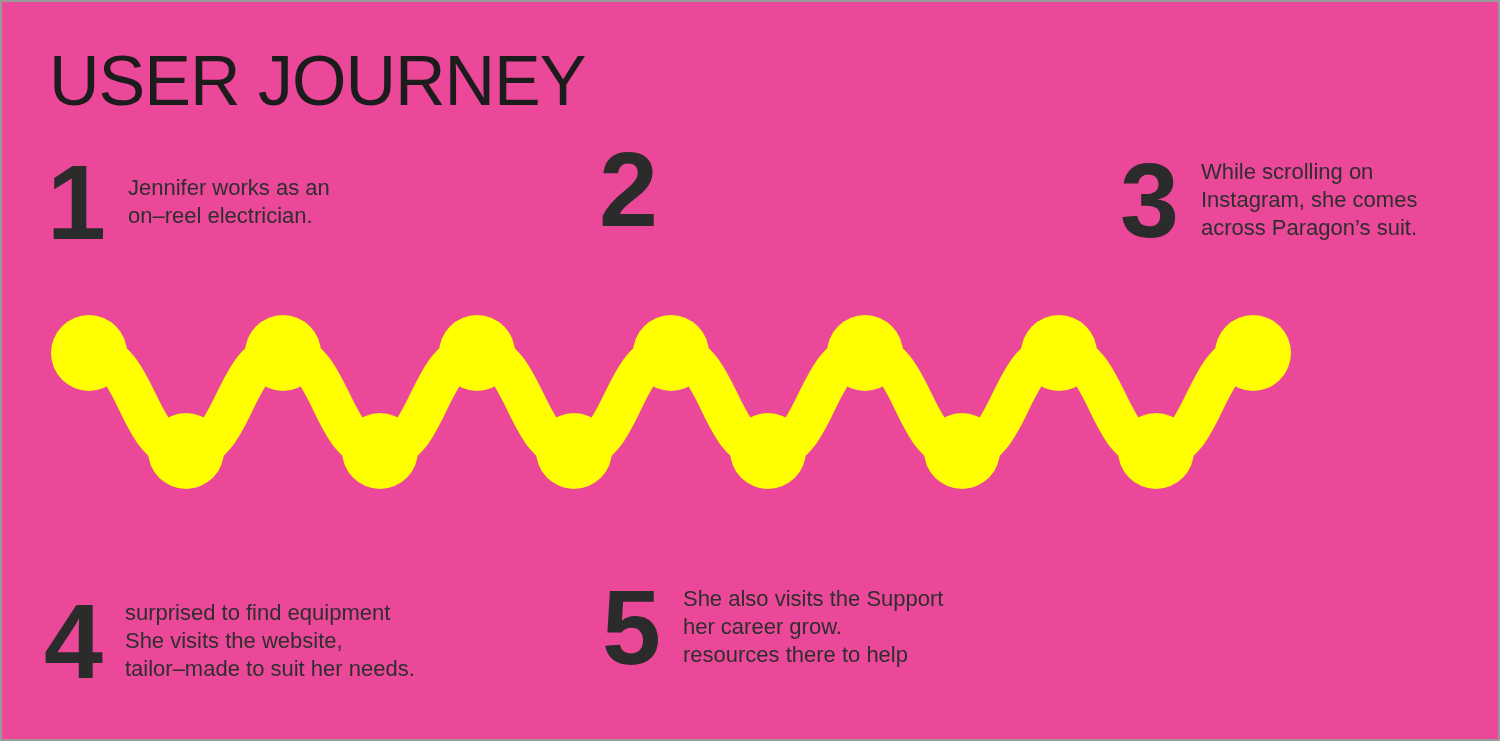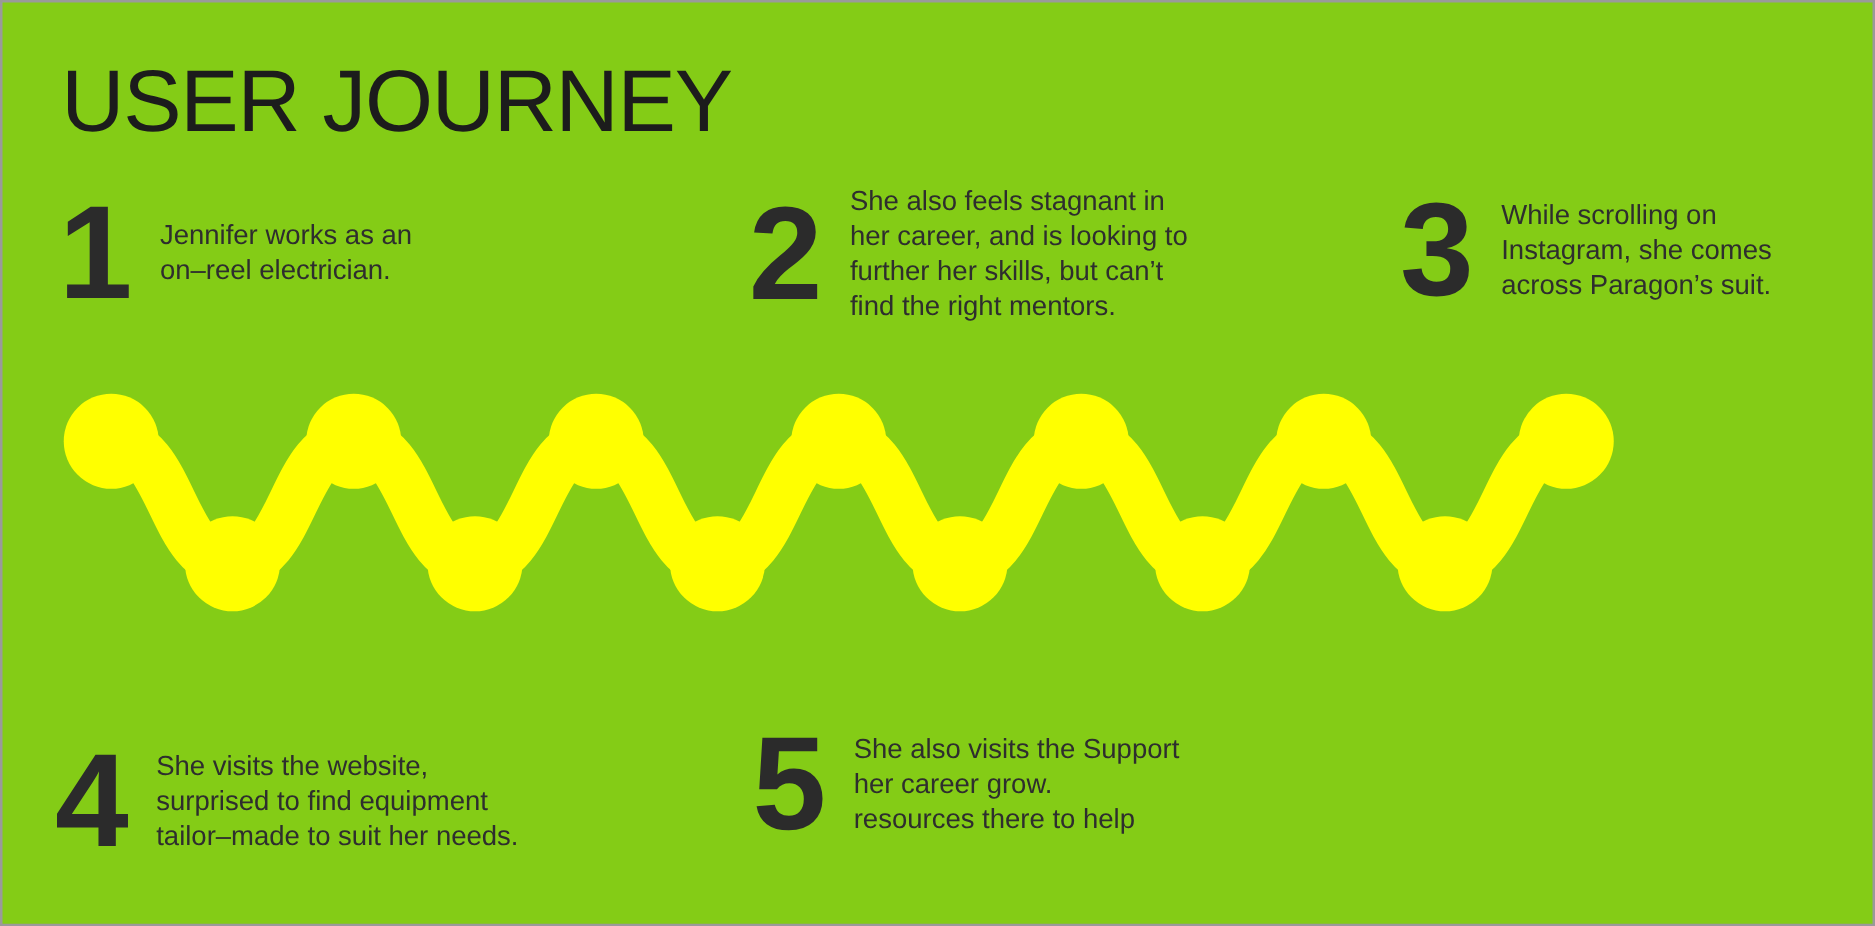--- a/index.html
+++ b/index.html
@@ -1,19 +1,19 @@
 <!DOCTYPE html>
 <html><head>
 <meta charset="utf-8">
 <style>
   html,body{margin:0;padding:0;background:#e8e8e8;}
   .canvas{
     position:relative;
     width:1500px;height:741px;
-    background:#84cc16;
+    background:#ec4899;
     border:2px solid #9a9a9a;
     box-sizing:border-box;
     overflow:hidden;
     font-family:"Liberation Sans", sans-serif;
   }
   .page-title{
     position:absolute;left:47px;top:44px;
     font-size:70px;font-weight:400;letter-spacing:-1px;
     line-height:1.0;margin:0;
     color:#1c1c1c;
@@ -47,26 +47,20 @@
     <div class="step-number">1</div>
     <div class="step-text">
       <div class="line">Jennifer works as an</div>
       <div class="line">on–reel electrician.</div>
 
     </div>
   </div>
 
   <div class="step" style="left:597px;top:145px;">
     <div class="step-number">2</div>
-    <div class="step-text">
-      <div class="line">She also feels stagnant in</div>
-      <div class="line">her career, and is looking to</div>
-      <div class="line">further her skills, but can’t</div>
-      <div class="line">find the right mentors.</div>
-    </div>
   </div>
 
   <div class="step" style="left:1118px;top:156px;">
     <div class="step-number">3</div>
     <div class="step-text">
       <div class="line">While scrolling on</div>
       <div class="line">Instagram, she comes</div>
       <div class="line">across Paragon’s suit.</div>
 
     </div>
@@ -85,22 +79,22 @@
       <circle cx="863" cy="51" r="38" fill="#FFFF00"></circle>
       <circle cx="960" cy="149" r="38" fill="#FFFF00"></circle>
       <circle cx="1057" cy="51" r="38" fill="#FFFF00"></circle>
       <circle cx="1154" cy="149" r="38" fill="#FFFF00"></circle>
       <circle cx="1251" cy="51" r="38" fill="#FFFF00"></circle>
     </svg>
 
   <div class="step" style="left:42px;top:597px;">
     <div class="step-number">4</div>
     <div class="step-text">
+      <div class="line">surprised to find equipment</div>
       <div class="line">She visits the website,</div>
-      <div class="line">surprised to find equipment</div>
       <div class="line">tailor–made to suit her needs.</div>
 
     </div>
   </div>
 
   <div class="step" style="left:600px;top:583px;">
     <div class="step-number">5</div>
     <div class="step-text">
       <div class="line">She also visits the Support</div>
       <div class="line">her career grow.</div>

